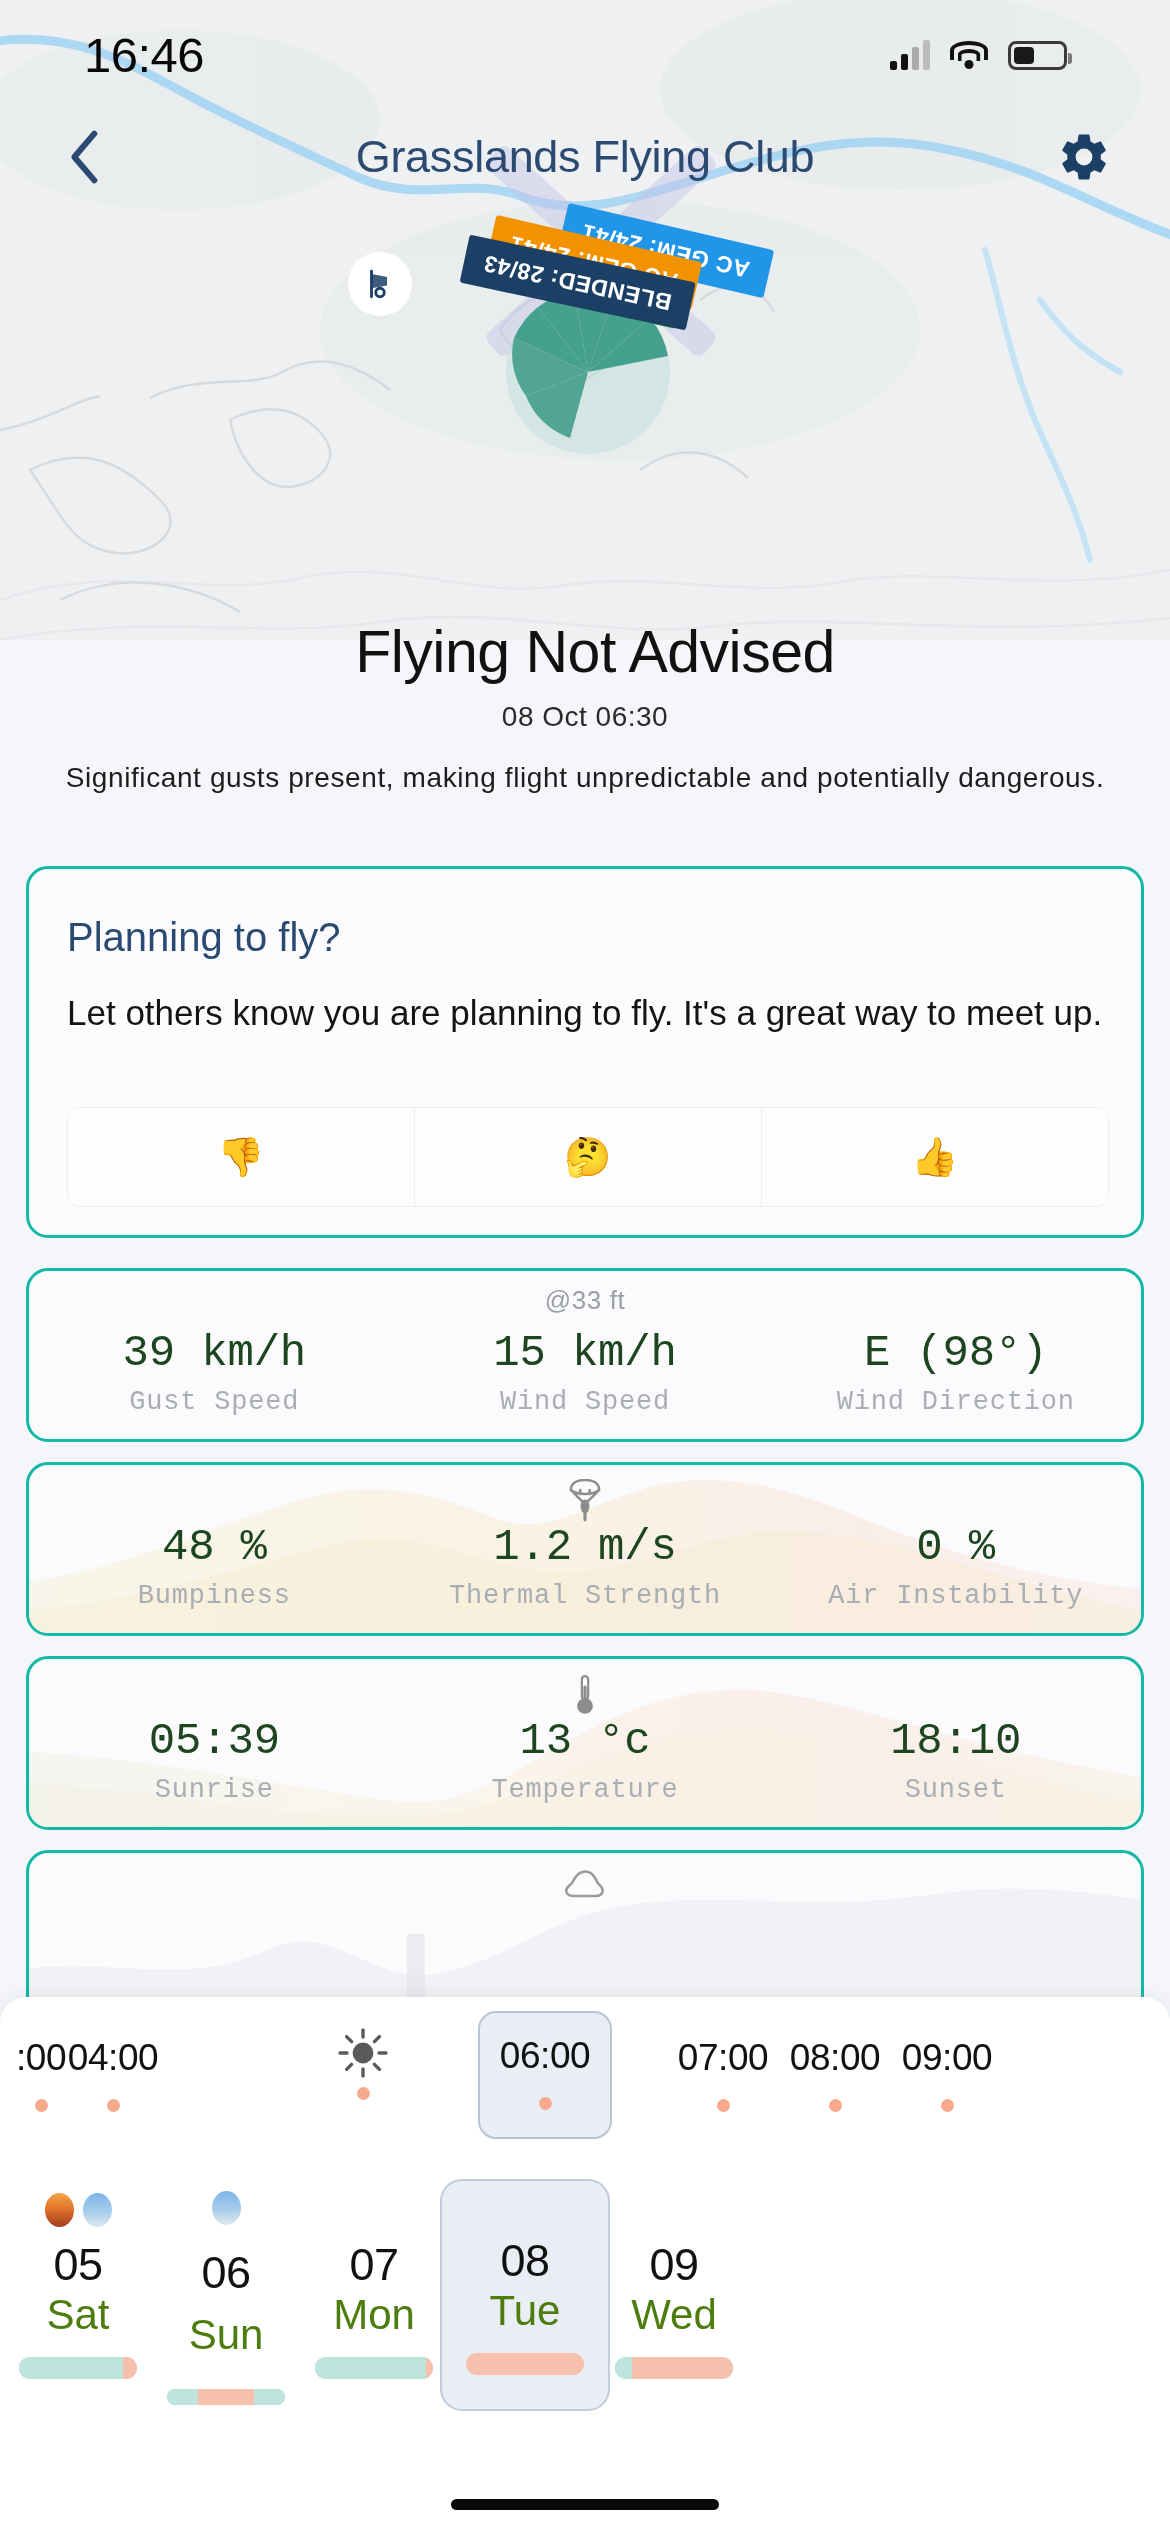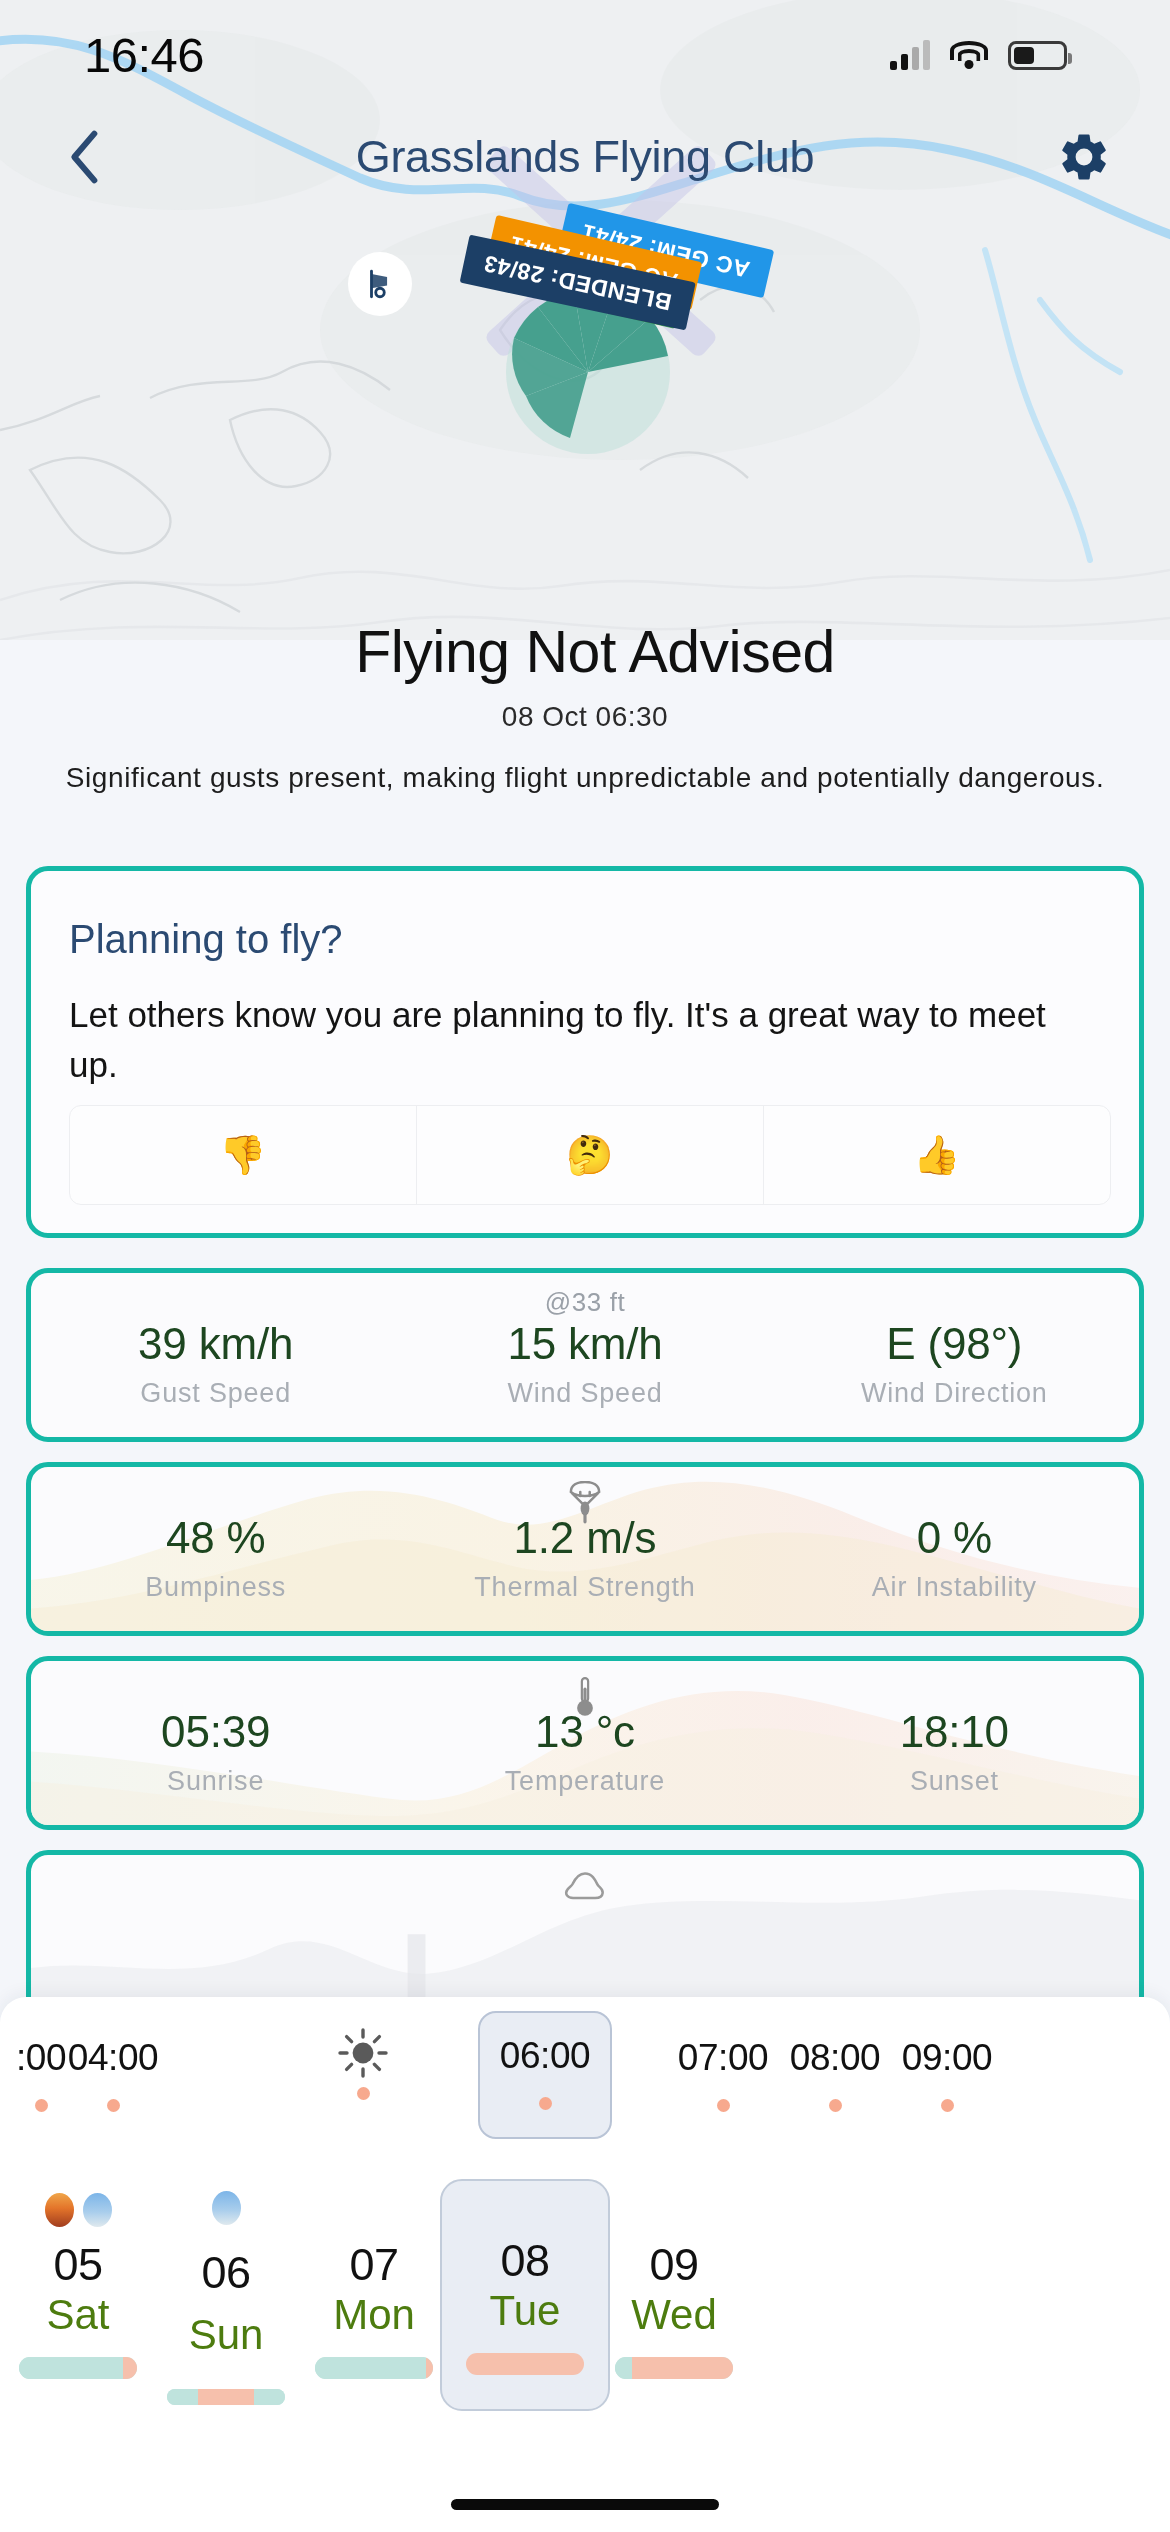--- a/index.html
+++ b/index.html
@@ -142,21 +142,21 @@
     font-size: 28px; color:#1d1d1d;
     line-height:1.35; letter-spacing:0.6px;
     padding: 0 60px;
   }
 
   
   .card {
     position:absolute;
     left: 26px; width: 1118px;
     background: #fbfbfd;
-    border: 5px solid #14b8a6;
+    border: 3px solid #14b8a6;
     border-radius: 22px;
     overflow:hidden;
   }
   .card-plan { top: 866px; height: 372px; background:#fcfcfe; }
   .plan-title {
     margin: 46px 0 0 38px;
     font-size: 40px; color:#2b4a72; font-weight:400;
   }
   .plan-body {
     margin: 28px 38px 0 38px;
@@ -190,22 +190,22 @@
     position:absolute; top: 14px; left:50%;
     transform: translateX(-50%);
     z-index:3;
   }
   .card-subhead {
     position:absolute; top: 14px; left:0; width:100%;
     text-align:center; font-size:26px; color:#9aa0a8;
     letter-spacing:0.6px; z-index:3;
   }
   .metric-row {
-    position:absolute; left:0; bottom:28px; width:100%;
-    display:flex; z-index:3;
+    position:absolute; left:0; bottom:22px; width:100%;
+    display:flex; z-index:3;font-family:Liberation Mono, monospace;
   }
   .metric {
     flex:1; text-align:center;
   }
   .metric .val {
     font-size: 44px; color:#1d4620; font-weight:400;
     letter-spacing:-0.2px; line-height:1.1;
   }
   .metric .lab {
     margin-top: 10px;

